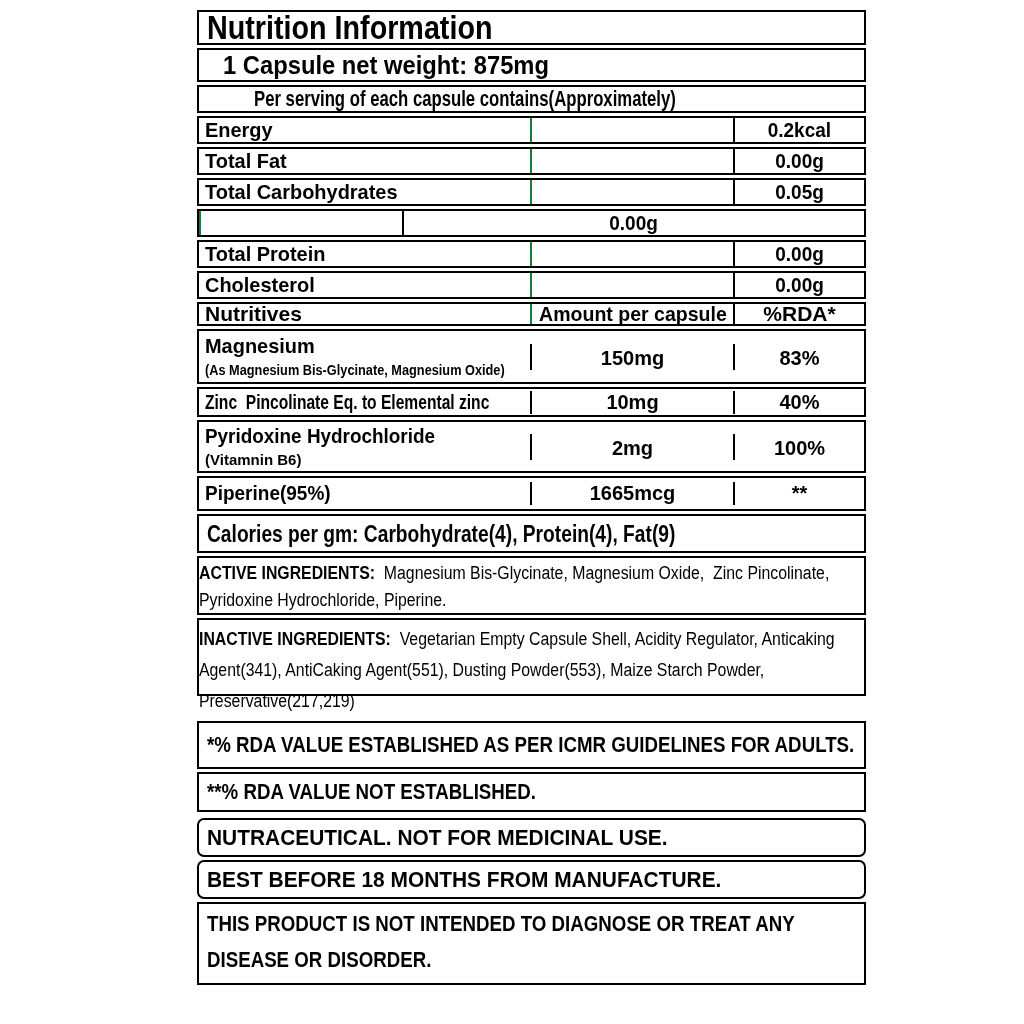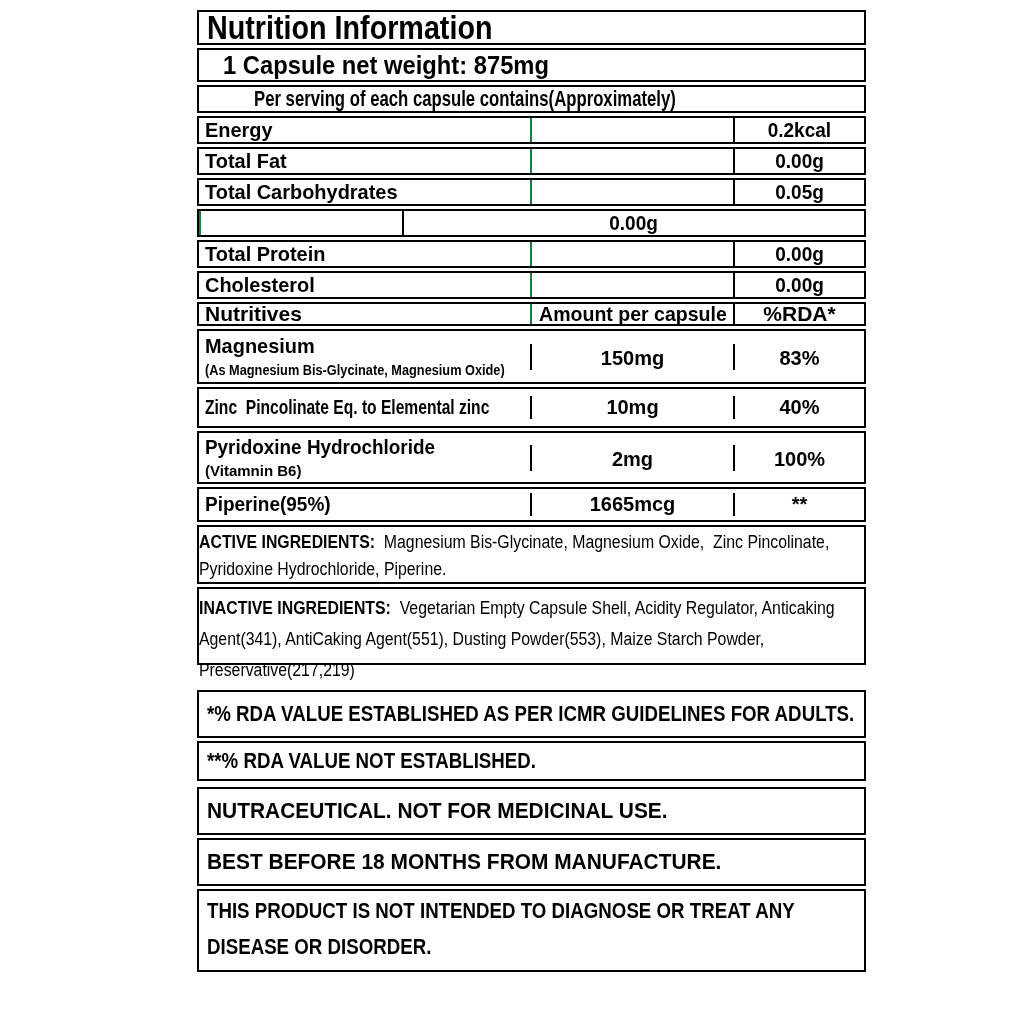--- a/index.html
+++ b/index.html
@@ -38,21 +38,21 @@
   .col-end { flex:1; display:flex; align-items:center; justify-content:center; font-size:20px; }
 
   .b-nhdr { height:24px; font-weight:bold; display:flex; align-items:stretch; }
   .nhdr-name { width:331px; display:flex; align-items:center; font-size:21px; padding:0 6px; box-sizing:border-box; }
   .nhdr-amt  { font-size:21px; }
   .nhdr-rda  { font-size:21px; }
 
   .b-nut { display:flex; align-items:center; font-weight:bold; }
   .b-nut.h55 { height:55px; }
   .b-nut.h53 { height:53px; }
-  .b-nut.h30 { height:41px; }
+  .b-nut.h30 { height:30px; }
   .b-nut.h35 { height:35px; }
   .nut-name { width:331px; padding:1px 6px; box-sizing:border-box; }
   .nut-name .nm  { font-size:21px; line-height:26px; }
   .nut-name .nt  { font-size:15px; line-height:21px; font-weight:bold; }
   .nut-name.one { display:flex; align-items:center; font-size:20px; }
   .nut-amt { width:205px; box-sizing:border-box; border-left:2px solid #000; border-right:2px solid #000; text-align:center; font-size:20px; }
   .nut-rda { flex:1; text-align:center; font-size:20px; }
   .padtop { padding-top:3px; }
   .vctr { display:flex; align-items:center; justify-content:center; }
 
@@ -65,21 +65,21 @@
   .b-act { height:59px; }
   .b-inact { height:78px; }
   .b-inact .ingblock { line-height:31px; padding-top:2px; }
 
   .gap-rda { margin-top:25px; }
   .gap-foot { margin-top:6px; }
 
   .b-note { font-weight:bold; font-size:22px; padding:0 8px; }
   .b-rda1 { height:48px; }
   .b-rda2 { height:40px; }
-  .b-f1, .b-f2 { height:48px; }
+  .b-f1, .b-f2 { height:39px;border-radius:7px; }
   .b-f3 { height:83px; padding-top:2px; display:block; }
   .f3block { width:117.6%; --sx:0.85; line-height:36px; white-space:pre-wrap; }
 </style>
 </head>
 <body>
 
 <div class="panel">
 
   <div class="box b-title flexc">
     <span class="cond" style="--sx:0.87">Nutrition Information</span>
@@ -192,20 +192,23 @@
         <span class="cond" style="--sx:0.95">Piperine(95%)</span>
       </div>
     <div class="nut-amt vctr">
         <span class="cond ctr">1665mcg</span>
       </div>
     <div class="nut-rda vctr">
         <span class="cond ctr">**</span>
       </div>
   </div>
 
+  <div class="box b-cal flexc">
+    <span class="cond" style="--sx:0.8">Calories per gm: Carbohydrate(4), Protein(4), Fat(9)</span>
+  </div>
 
   <div class="box b-ing b-act">
     <div class="condblock ingblock"><span class="lbl">ACTIVE INGREDIENTS:</span><span class="txt">  Magnesium Bis-Glycinate, Magnesium Oxide,  Zinc Pincolinate, Pyridoxine Hydrochloride, Piperine.</span></div>
   </div>
 
   <div class="box b-ing b-inact">
     <div class="condblock ingblock"><span class="lbl">INACTIVE INGREDIENTS:</span><span class="txt">  Vegetarian Empty Capsule Shell, Acidity Regulator, Anticaking Agent(341), AntiCaking Agent(551), Dusting Powder(553), Maize Starch Powder, Preservative(217,219)</span></div>
   </div>
 
   <div class="box b-note b-rda1 flexc gap-rda">

